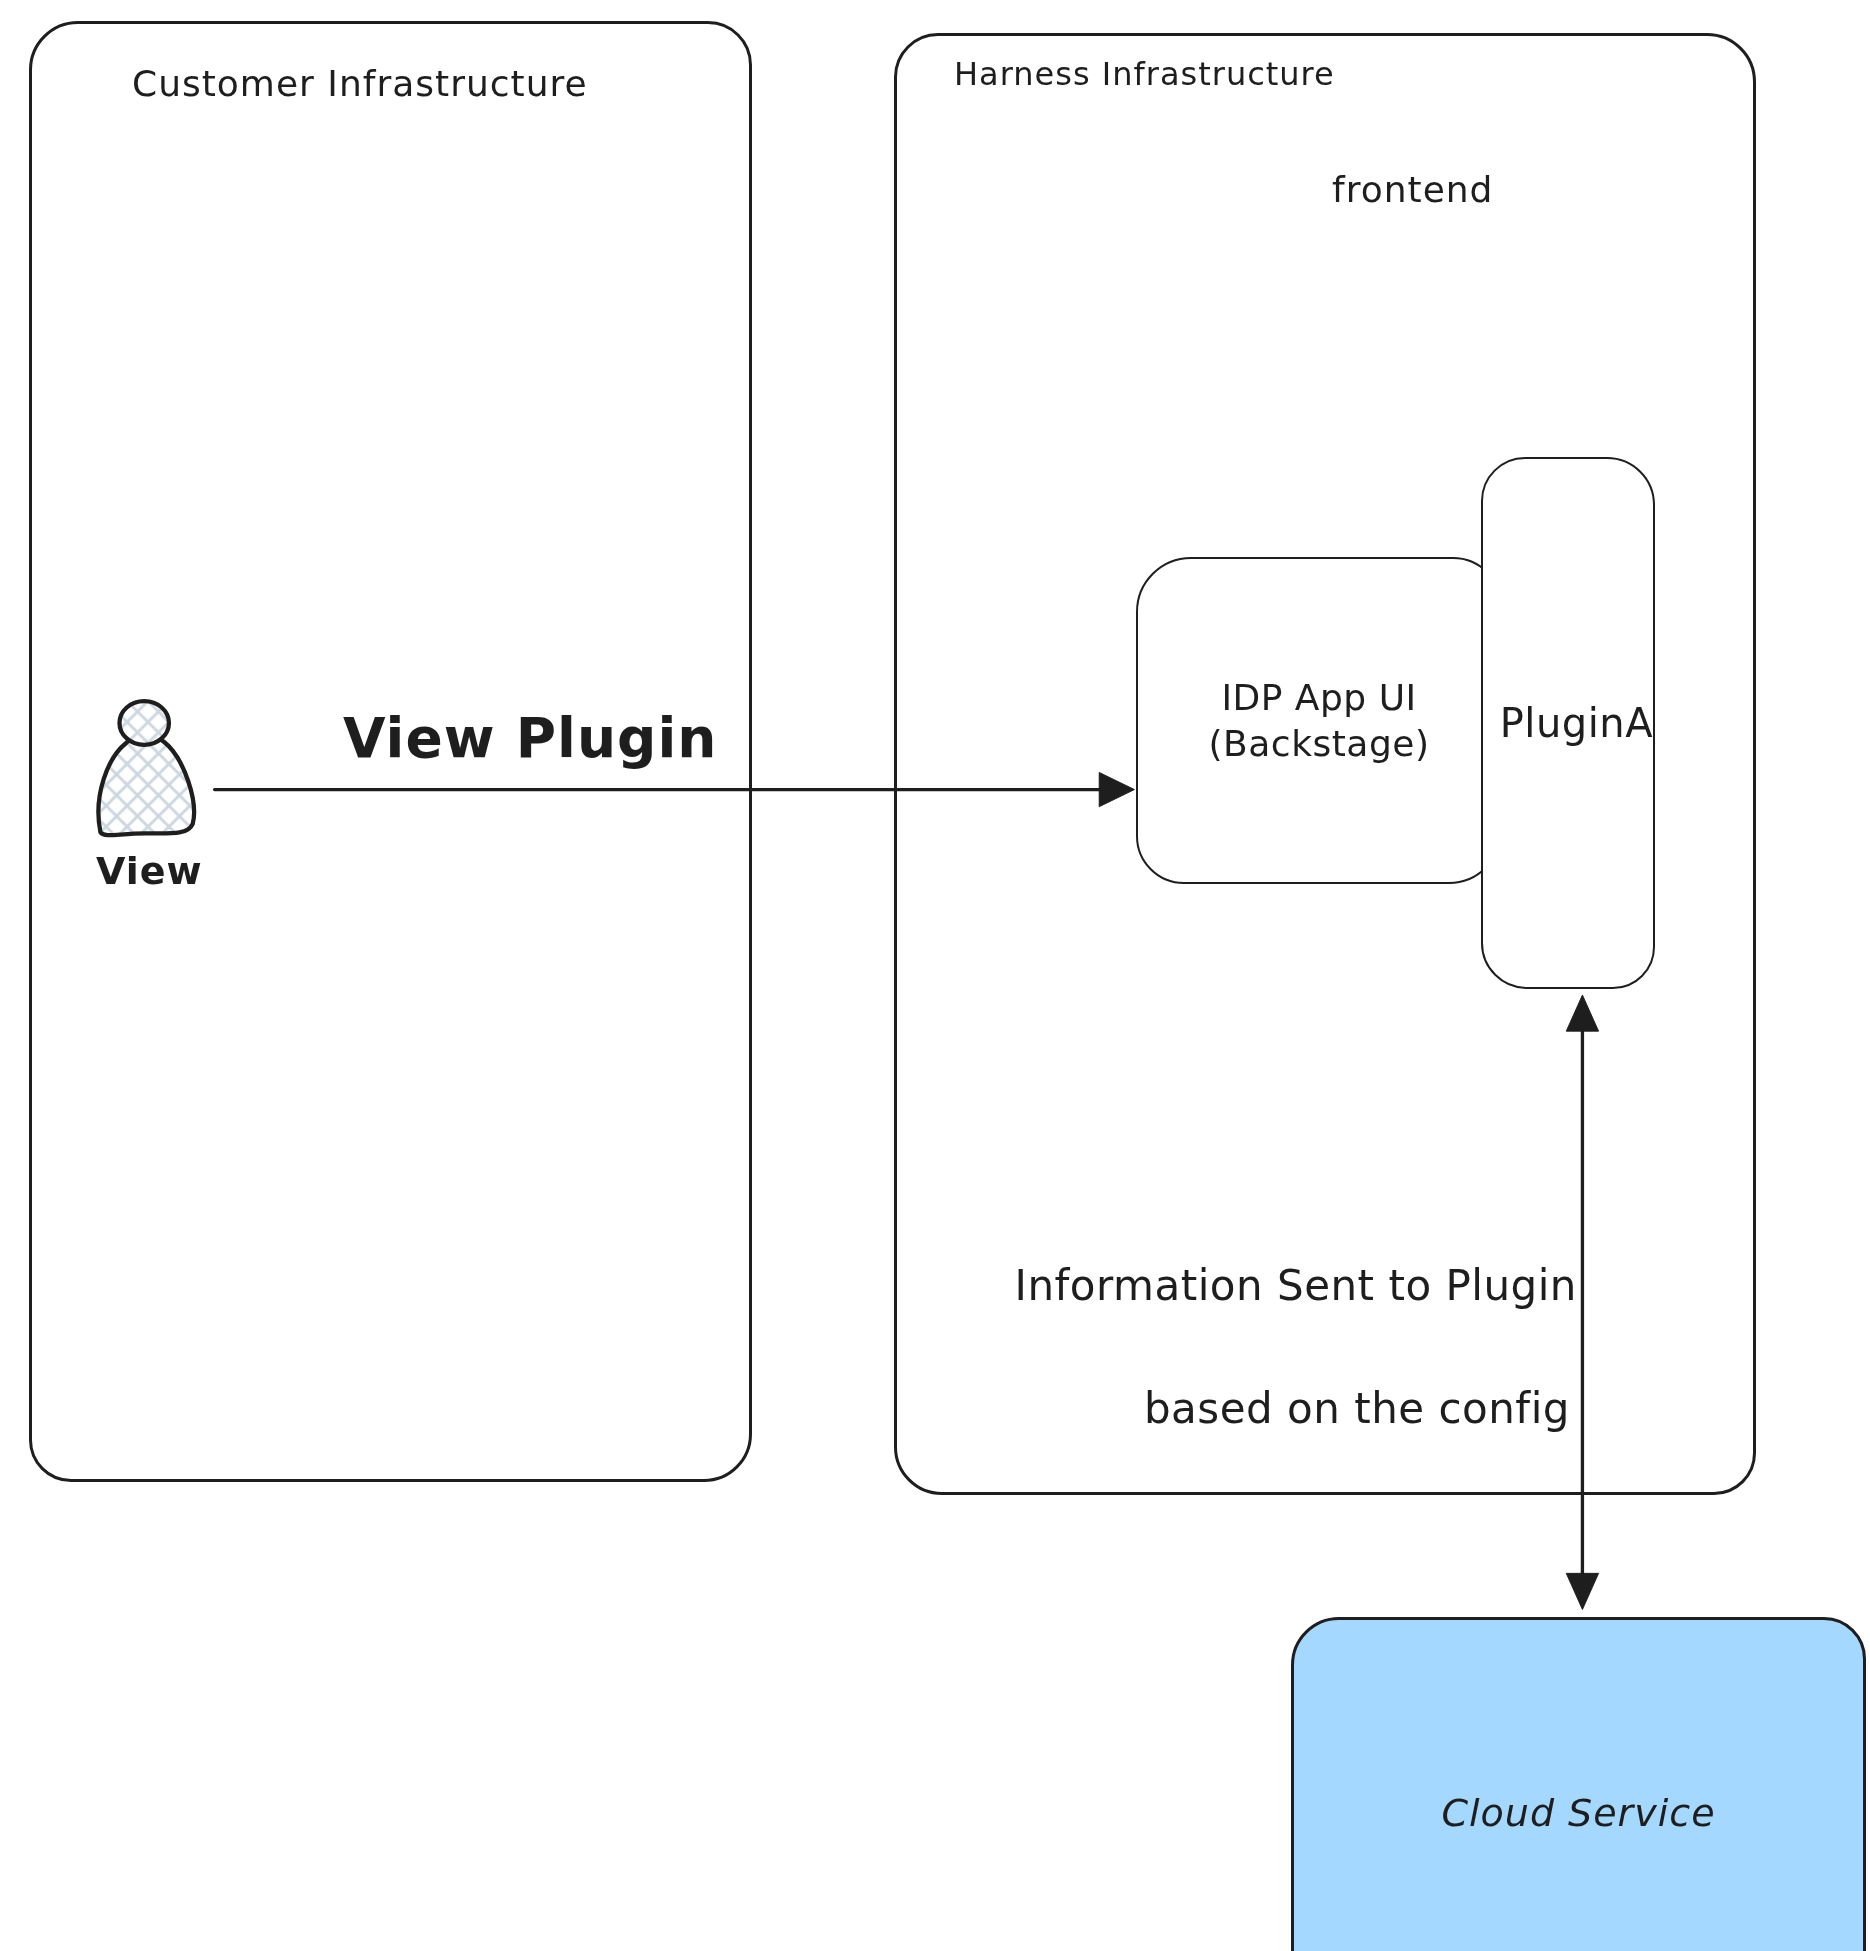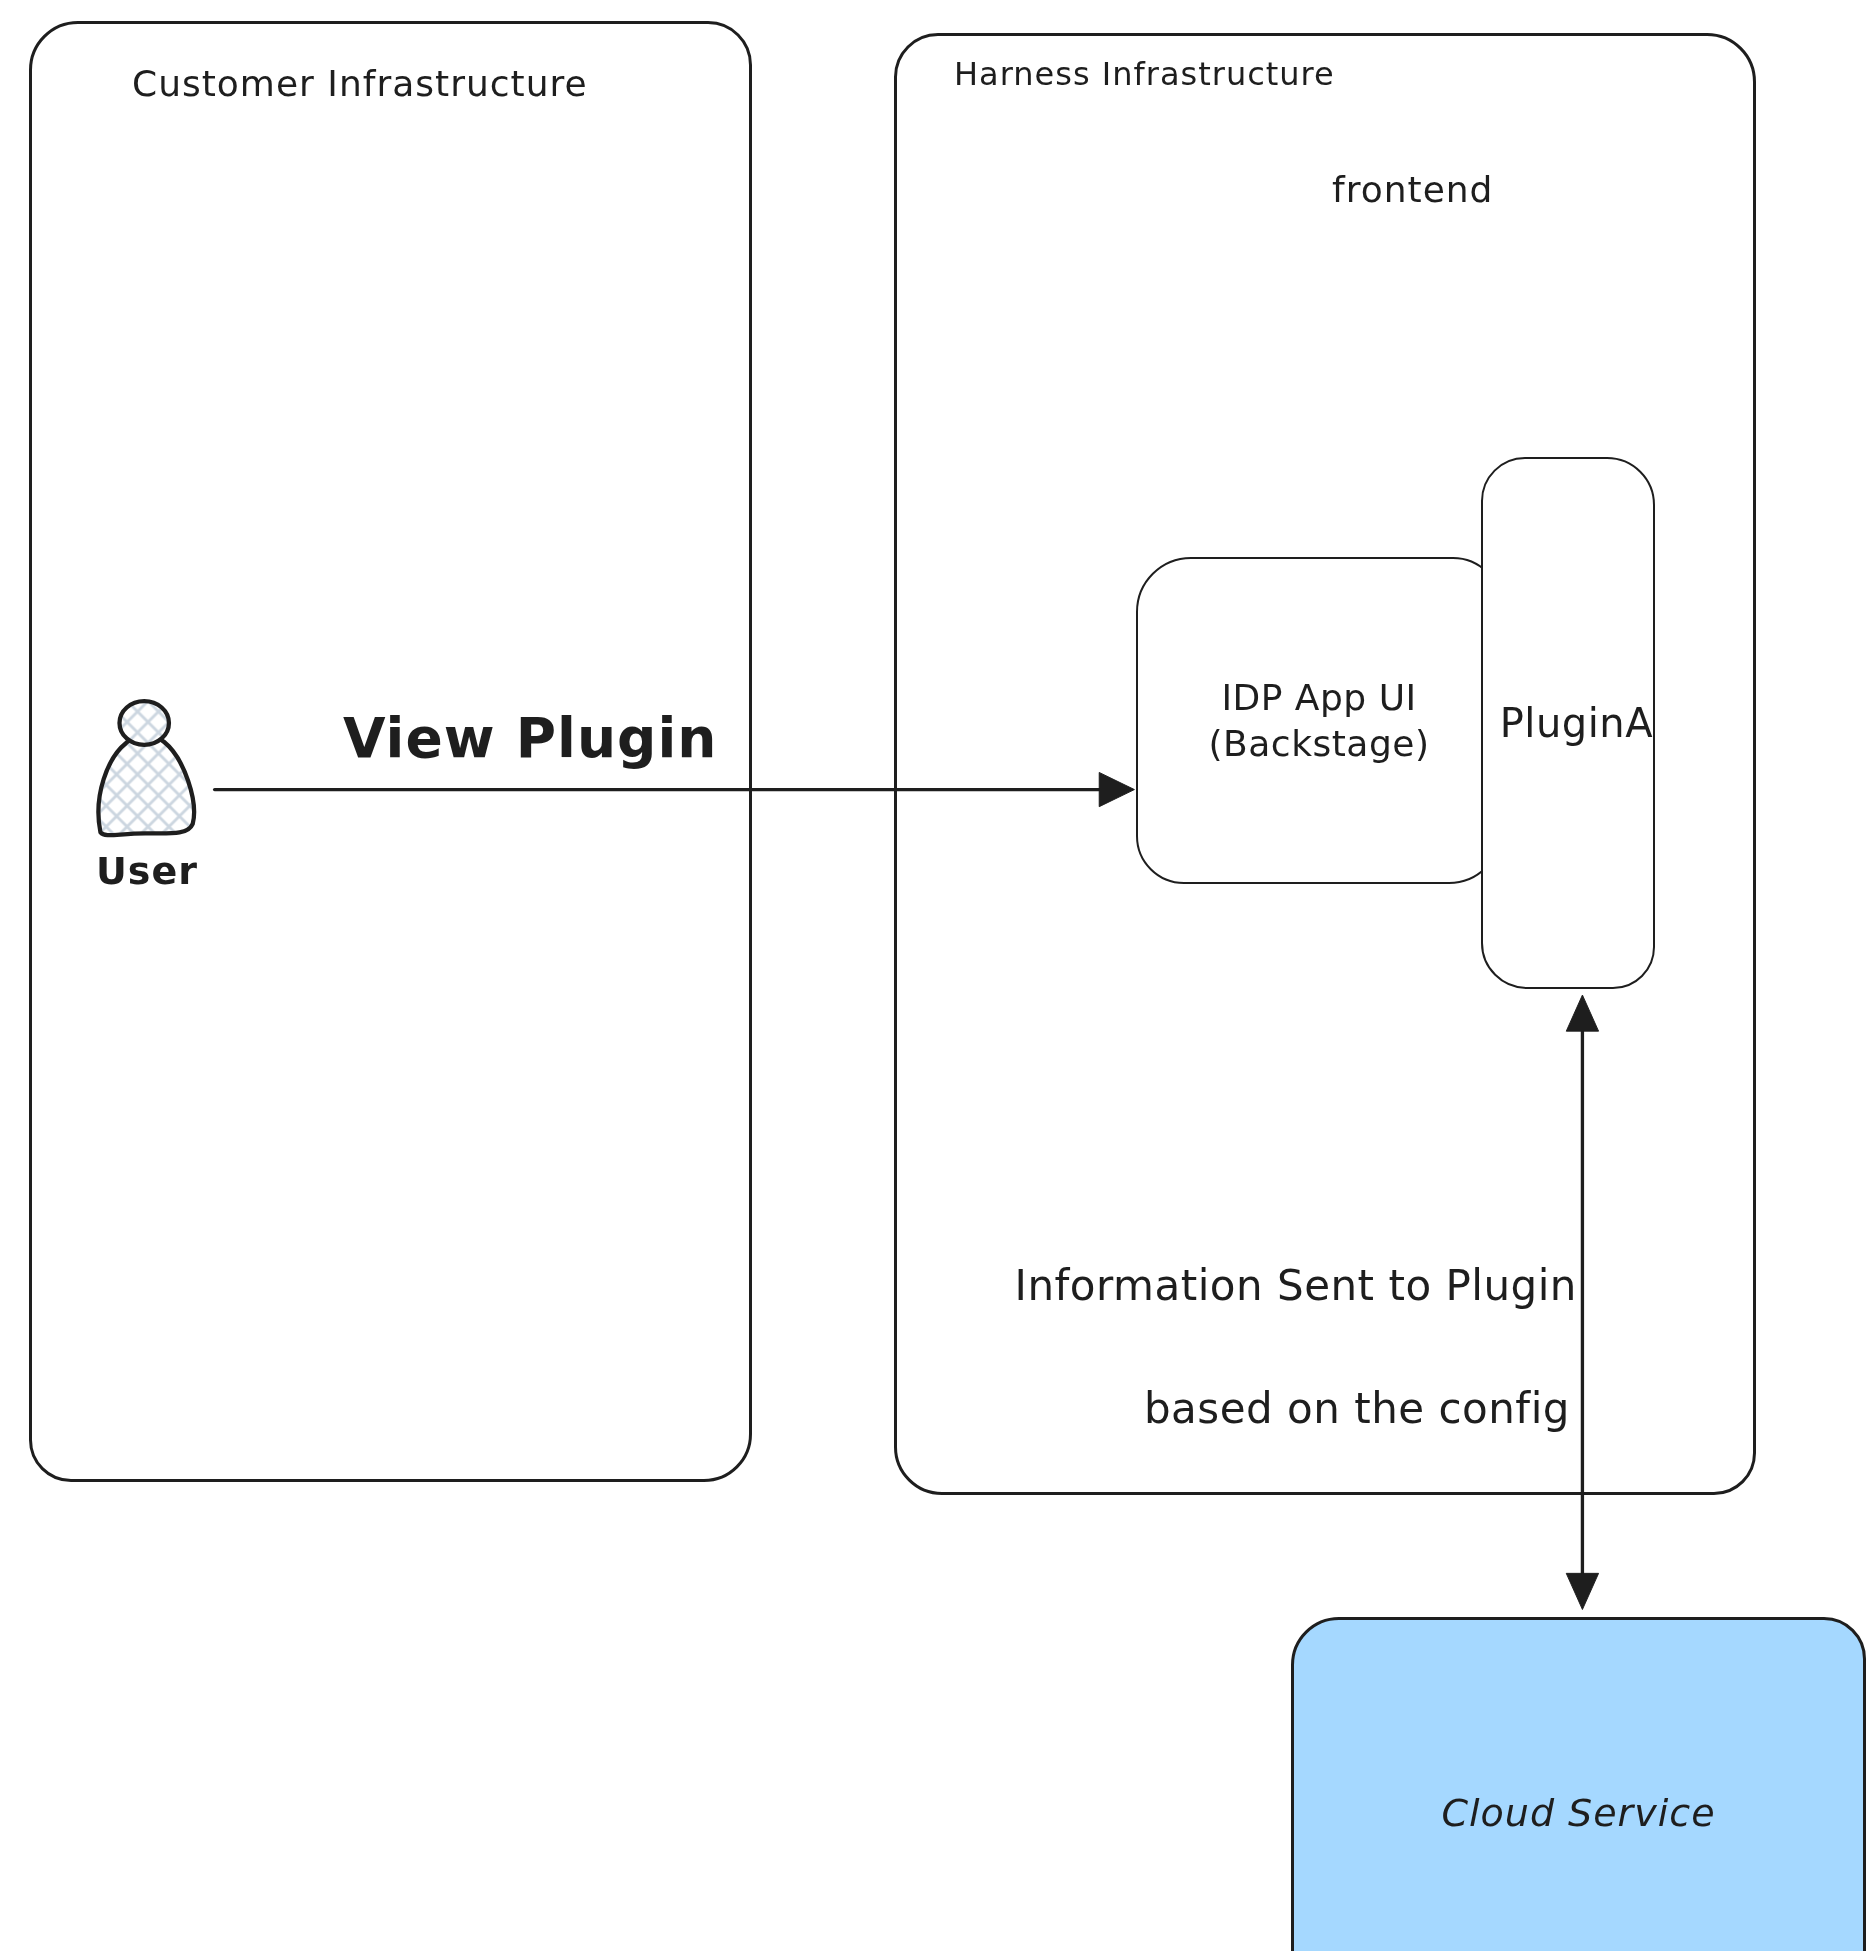--- a/index.html
+++ b/index.html
@@ -114,21 +114,21 @@
     <div class="plugin-label">PluginA</div>
   </div>
 
   <div class="cloud-box">
     <div class="cloud-label">Cloud Service</div>
   </div>
 
   <div class="label view-plugin-label">View Plugin</div>
   <div class="label info-line1">Information Sent to Plugin</div>
   <div class="label info-line2">based on the config</div>
-  <div class="label user-label">User</div>
+  <div class="label user-label">View</div>
 
   <svg class="overlay" viewBox="0 0 1967 2052" xmlns="http://www.w3.org/2000/svg">
     <defs>
       <pattern id="crosshatch" width="22" height="22" patternUnits="userSpaceOnUse">
         <rect width="22" height="22" fill="#ffffff"></rect>
         <line class="hatch-line" x1="0" y1="22" x2="22" y2="0"></line>
         <line class="hatch-line" x1="0" y1="0" x2="22" y2="22"></line>
       </pattern>
     </defs>
 

